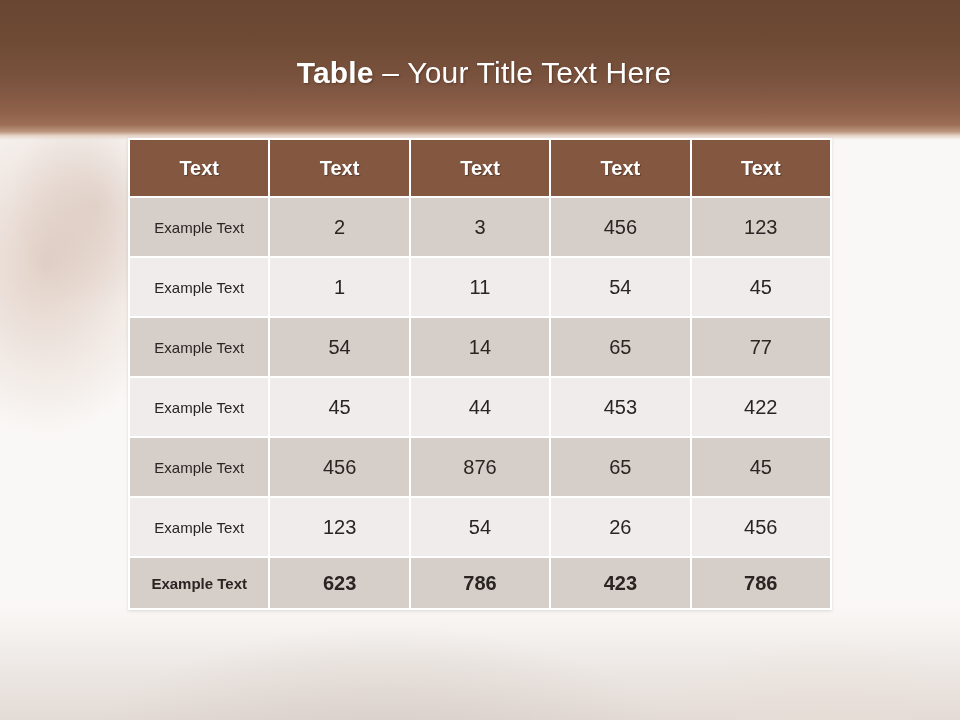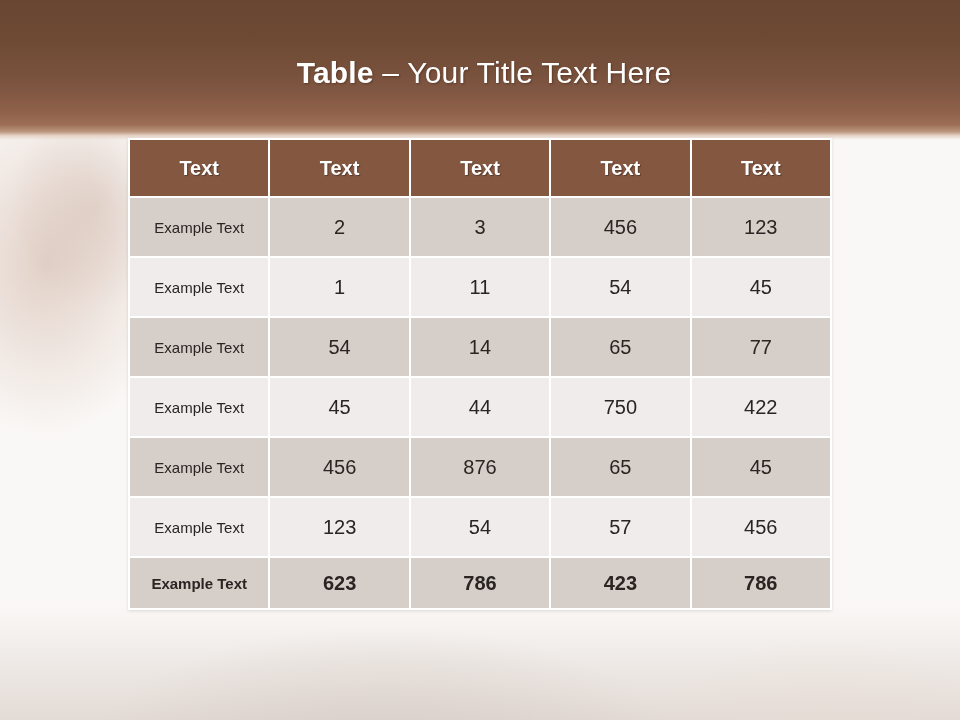--- a/index.html
+++ b/index.html
@@ -101,35 +101,35 @@
           <td class="label">Example Text</td>
           <td>54</td>
           <td>14</td>
           <td>65</td>
           <td>77</td>
         </tr>
         <tr class="light">
           <td class="label">Example Text</td>
           <td>45</td>
           <td>44</td>
-          <td>750</td>
+          <td>453</td>
           <td>422</td>
         </tr>
         <tr class="dark">
           <td class="label">Example Text</td>
           <td>456</td>
           <td>876</td>
           <td>65</td>
           <td>45</td>
         </tr>
         <tr class="light">
           <td class="label">Example Text</td>
           <td>123</td>
           <td>54</td>
-          <td>57</td>
+          <td>26</td>
           <td>456</td>
         </tr>
         <tr class="dark bold">
           <td class="label">Example Text</td>
           <td>623</td>
           <td>786</td>
           <td>423</td>
           <td>786</td>
         </tr>
       </tbody>

